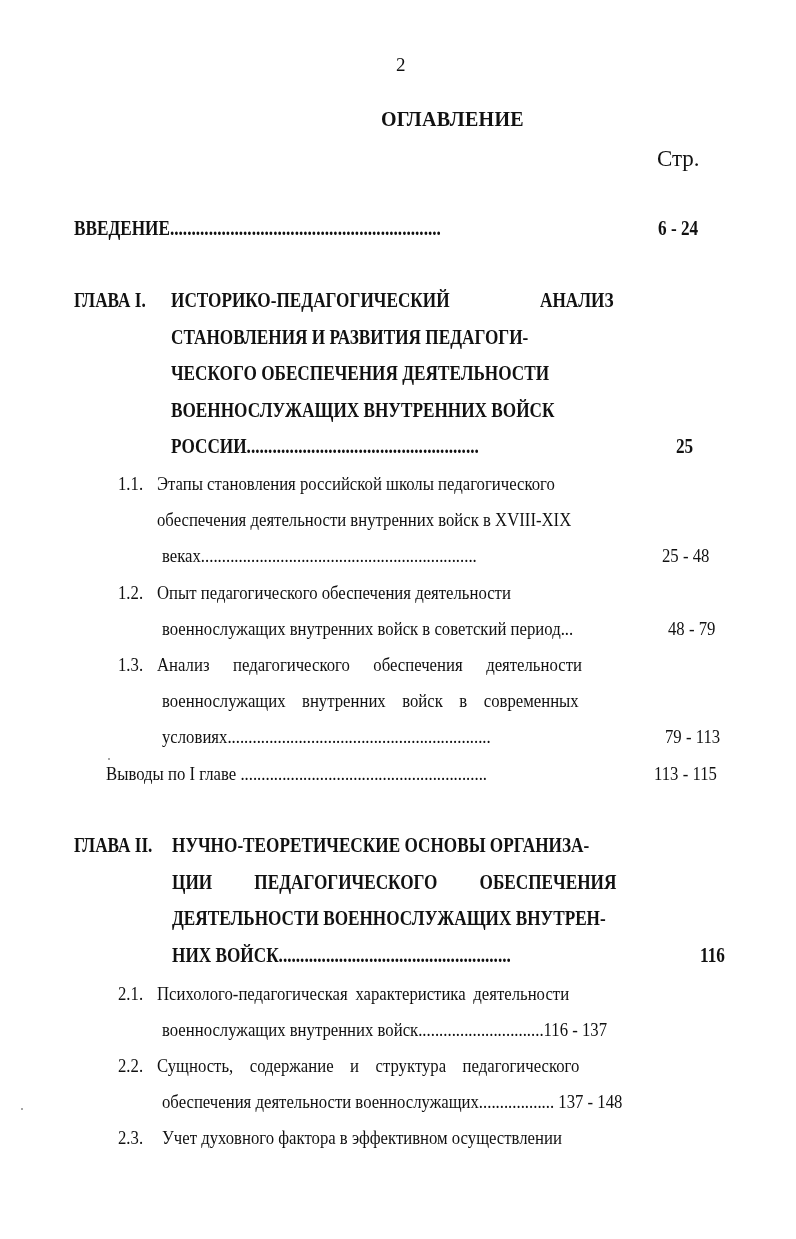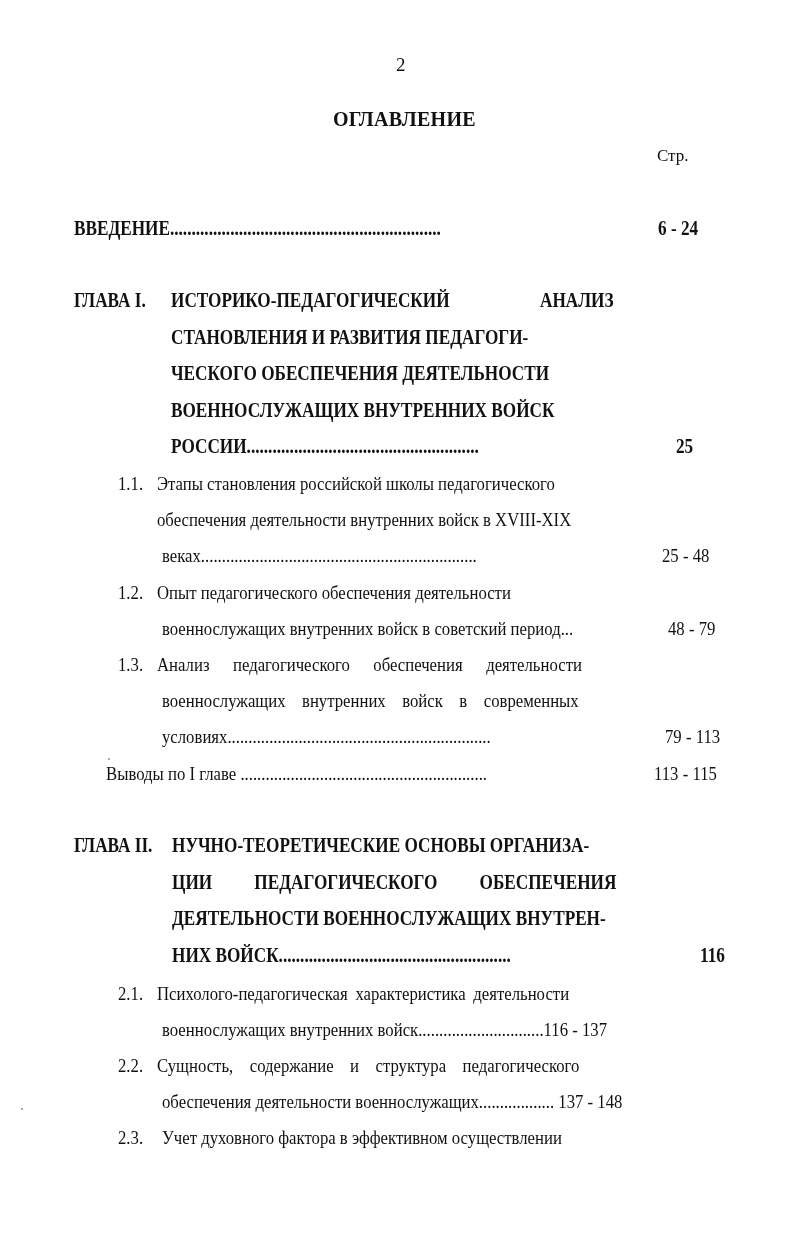--- a/index.html
+++ b/index.html
@@ -1,21 +1,21 @@
 <!DOCTYPE html>
 <html><head>
 <meta charset="utf-8">
 <style>
   html, body { margin: 0; padding: 0; background: #ffffff; }
   body { width: 796px; height: 1239px; position: relative; overflow: hidden;
          font-family: "Liberation Serif", serif; color: #111; }
   .abs { position: absolute; white-space: nowrap; }
   .pn { font-size: 19px; }
-  .title { font-size: 20px; font-weight: bold; letter-spacing: 0.3px; }
-  .str { font-size: 17px; }
+  .title { font-size: 20px; font-weight: bold; letter-spacing: 0.3px; margin-left: 48px; }
+  .str { font-size: 23px; }
   .h { font-size: 20px; font-weight: bold; transform: scaleX(0.86); transform-origin: left center; }
   .s { font-size: 19px; transform: scaleX(0.88); transform-origin: left center; }
   .pg-b { font-size: 20px; font-weight: bold; transform: scaleX(0.86); transform-origin: left center; }
   .pg { font-size: 19px; transform: scaleX(0.88); transform-origin: left center; }
   .just { display: flex; justify-content: space-between; }
   .stray { position: absolute; width: 2px; height: 2px; background: #888; border-radius: 1px; }
 </style>
 </head>
 <body>
 

